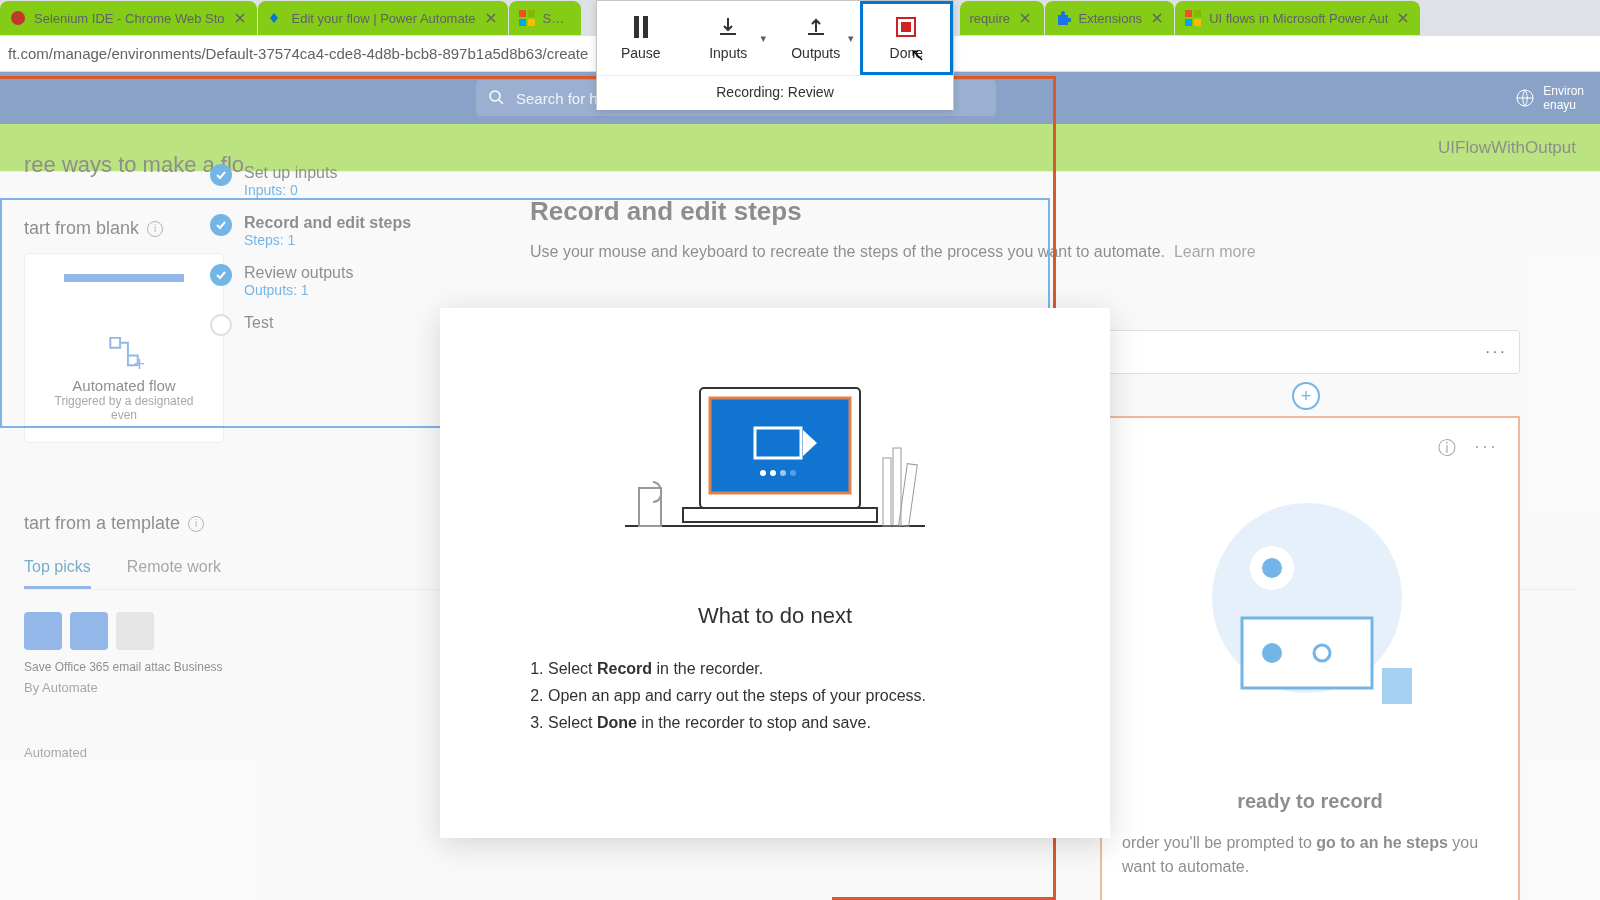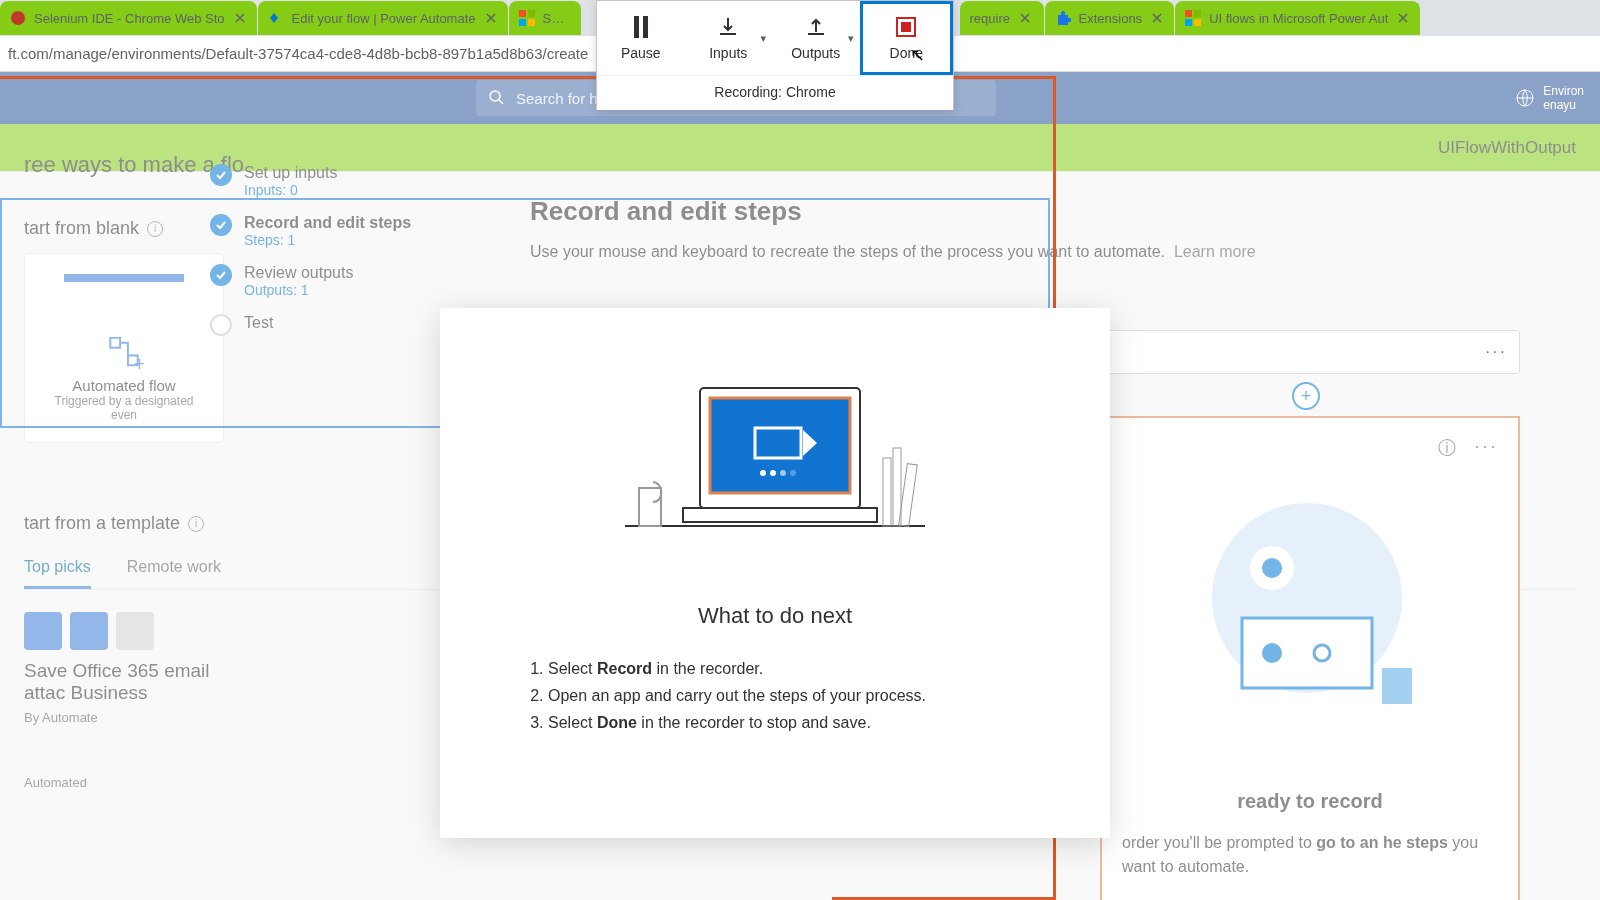--- a/index.html
+++ b/index.html
@@ -36,21 +36,21 @@
 .card .bar { width: 120px; height: 8px; background: #3b7dd8; margin-bottom: 50px; }
 .card-title { font-size: 15px; color: #323130; margin-top: 6px; }
 .card-sub { font-size: 12px; color: #605e5c; }
 .tabs-h { display: flex; gap: 36px; border-bottom: 1px solid #e1e1e1; margin-top: 12px; }
 .tabs-h span { padding: 10px 0; font-size: 16px; color: #605e5c; }
 .tabs-h span.active { color: #0369a1; border-bottom: 3px solid #3b7dd8; }
 .tpl-card { width: 200px; margin-top: 22px; }
 .chips { display: flex; gap: 8px; }
 .chip { width: 38px; height: 38px; border-radius: 4px; background: #3b7dd8; }
 .chip.plain { background: #d0d0d0; }
-.tpl-title { font-size: 19px; margin-top: 10px; color: #323130; }
+.tpl-title { font-size: 12px; margin-top: 10px; color: #323130; }
 .tpl-by { font-size: 13px; color: #605e5c; margin-top: 6px; }
 .tpl-type { font-size: 13px; color: #605e5c; margin-top: 50px; }
 
 
 .steps-side { position: absolute; top: 156px; left: 210px; width: 290px; background: transparent; }
 .step { display: flex; gap: 12px; padding: 8px 0; }
 .step-dot { width: 22px; height: 22px; border-radius: 50%; background: #0078d4; flex-shrink: 0; display:flex; align-items:center; justify-content:center; }
 .step-dot.empty { background: #fff; border: 2px solid #c8c6c4; }
 .step-dot svg { width: 12px; height: 12px; color: #fff; }
 .step-text { font-size: 16px; color: #323130; }
@@ -364,15 +364,15 @@
     <div class="rec-btn done">
       <span class="ic">
           <svg width="22" height="22" viewBox="0 0 22 22">
             <rect x="2" y="2" width="18" height="18" fill="none" stroke="#c22" stroke-width="2"></rect>
             <rect x="6" y="6" width="10" height="10" fill="#c22"></rect>
           </svg>
         </span>
       <span>Done</span>
     </div>
   </div>
-  <div class="rec-status">Recording: Chrome</div>
+  <div class="rec-status">Recording: Review</div>
 </div>
 <div class="cursor">↖</div>
 
 </body></html>

